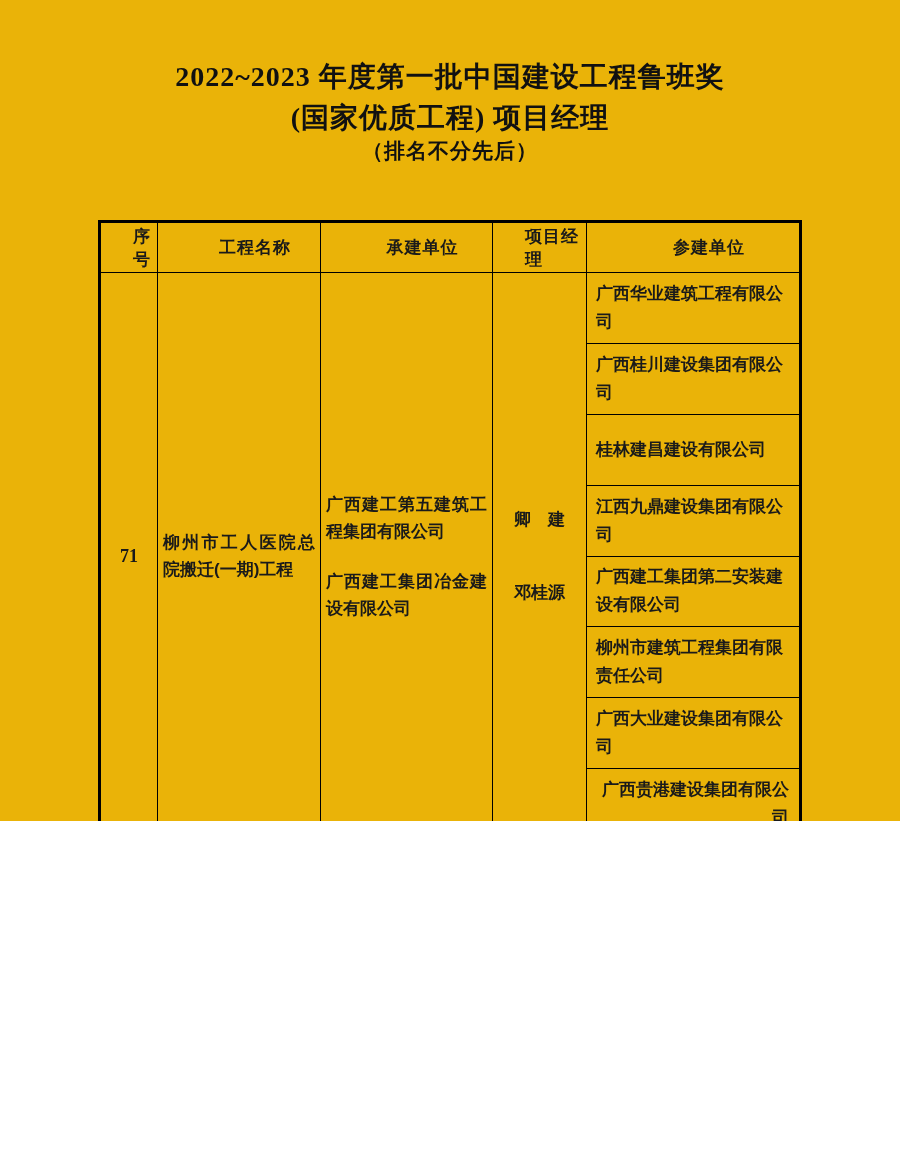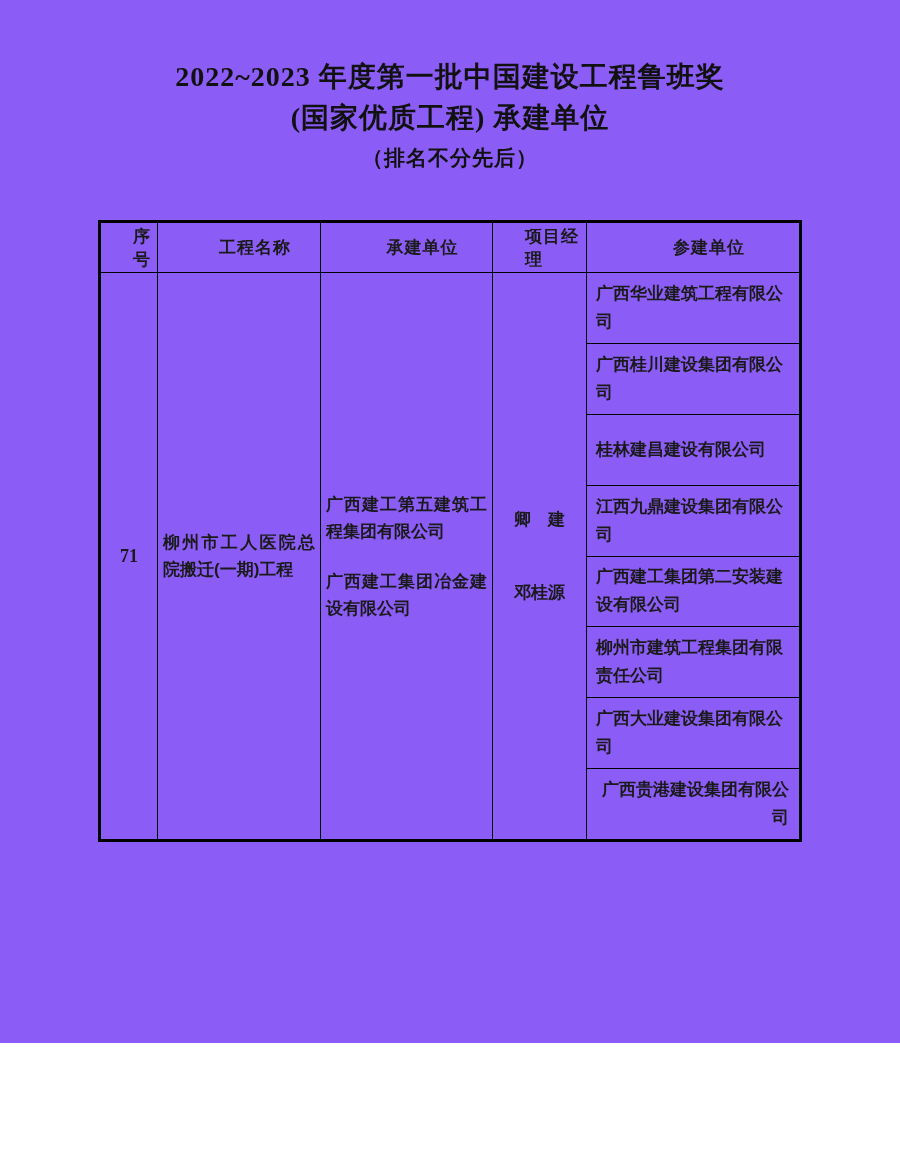--- a/index.html
+++ b/index.html
@@ -5,41 +5,41 @@
   * { box-sizing: border-box; }
   html, body {
     margin: 0; padding: 0;
     width: 900px; height: 1157px;
     background: #ffffff;
     font-family: "Liberation Sans", "DejaVu Sans", sans-serif;
     color: #151515;
   }
   .page {
     position: relative;
-    width: 900px; height: 1043px;
-    background: #8b5cf6;
+    width: 900px; height: 821px;
+    background: #eab308;
     overflow: hidden;
   }
 
   
   .title-block {
     position: absolute;
     top: 56px; left: 0; width: 100%;
     text-align: center;
     font-family: "Liberation Serif", "DejaVu Serif", serif;
     font-weight: bold;
     color: #111;
   }
   .title-line {
     font-size: 28px;
     line-height: 41px;
     letter-spacing: 1px;
   }
   .subtitle {
-    margin-top: 7px;
+    margin-top: 0;
     font-size: 21px;
     line-height: 26px;
     letter-spacing: 1px;
   }
 
   
   .awards-table {
     position: absolute;
     left: 98px; top: 220px;
     width: 704px; height: 622px;
@@ -129,21 +129,21 @@
     color: #222;
   }
 </style>
 </head>
 <body>
 
 <div class="page">
 
   <div class="title-block">
     <div class="title-line">2022~2023 年度第一批中国建设工程鲁班奖</div>
-    <div class="title-line">(国家优质工程) 承建单位</div>
+    <div class="title-line">(国家优质工程) 项目经理</div>
     <div class="subtitle">（排名不分先后）</div>
   </div>
 
   <div class="awards-table">
 
     <div class="thead">
       <div class="th col-no">序号</div>
       <div class="th col-name">工程名称</div>
       <div class="th col-contractor">承建单位</div>
       <div class="th col-manager">项目经理</div>

